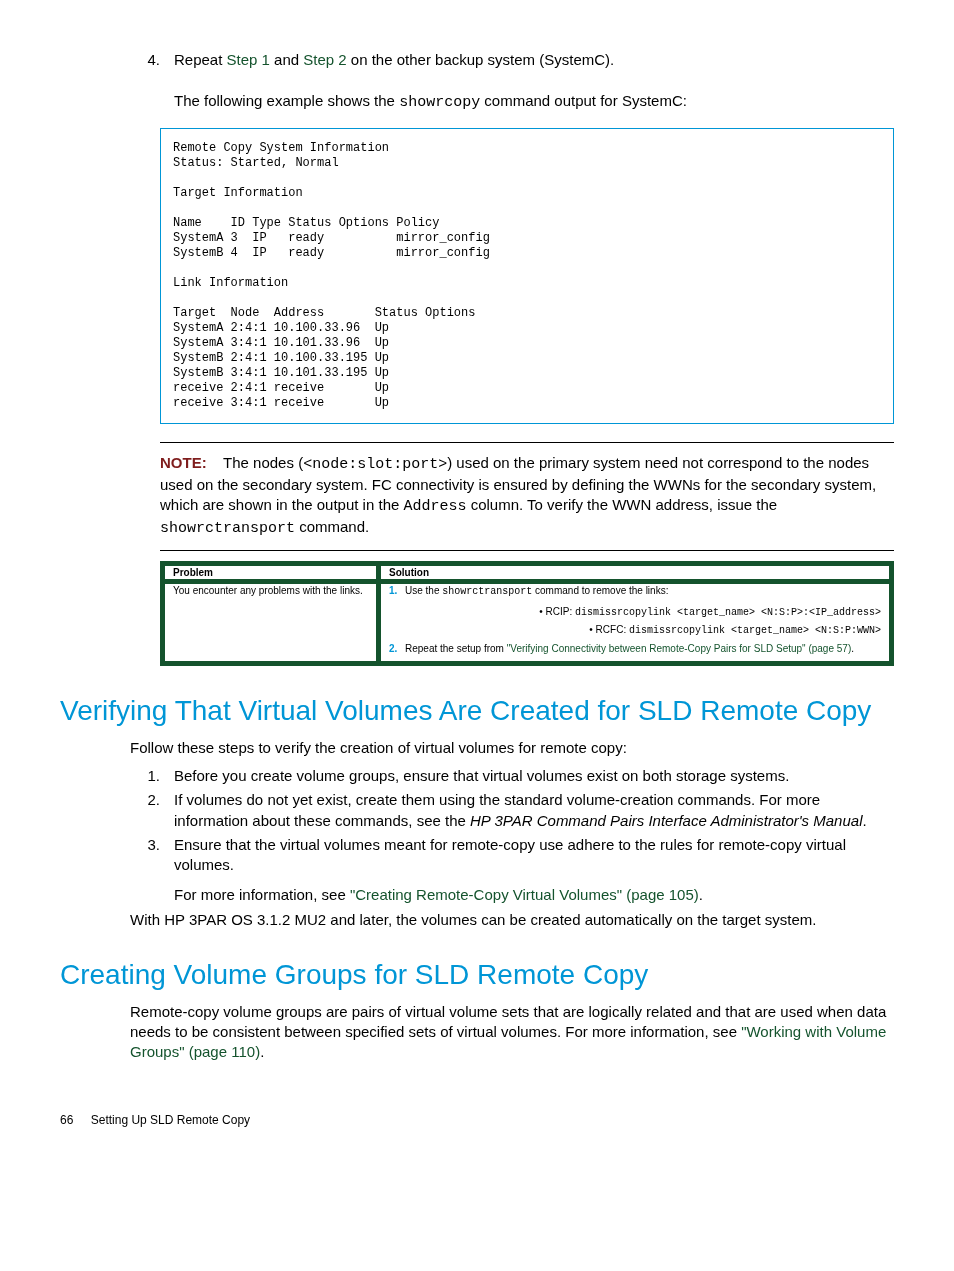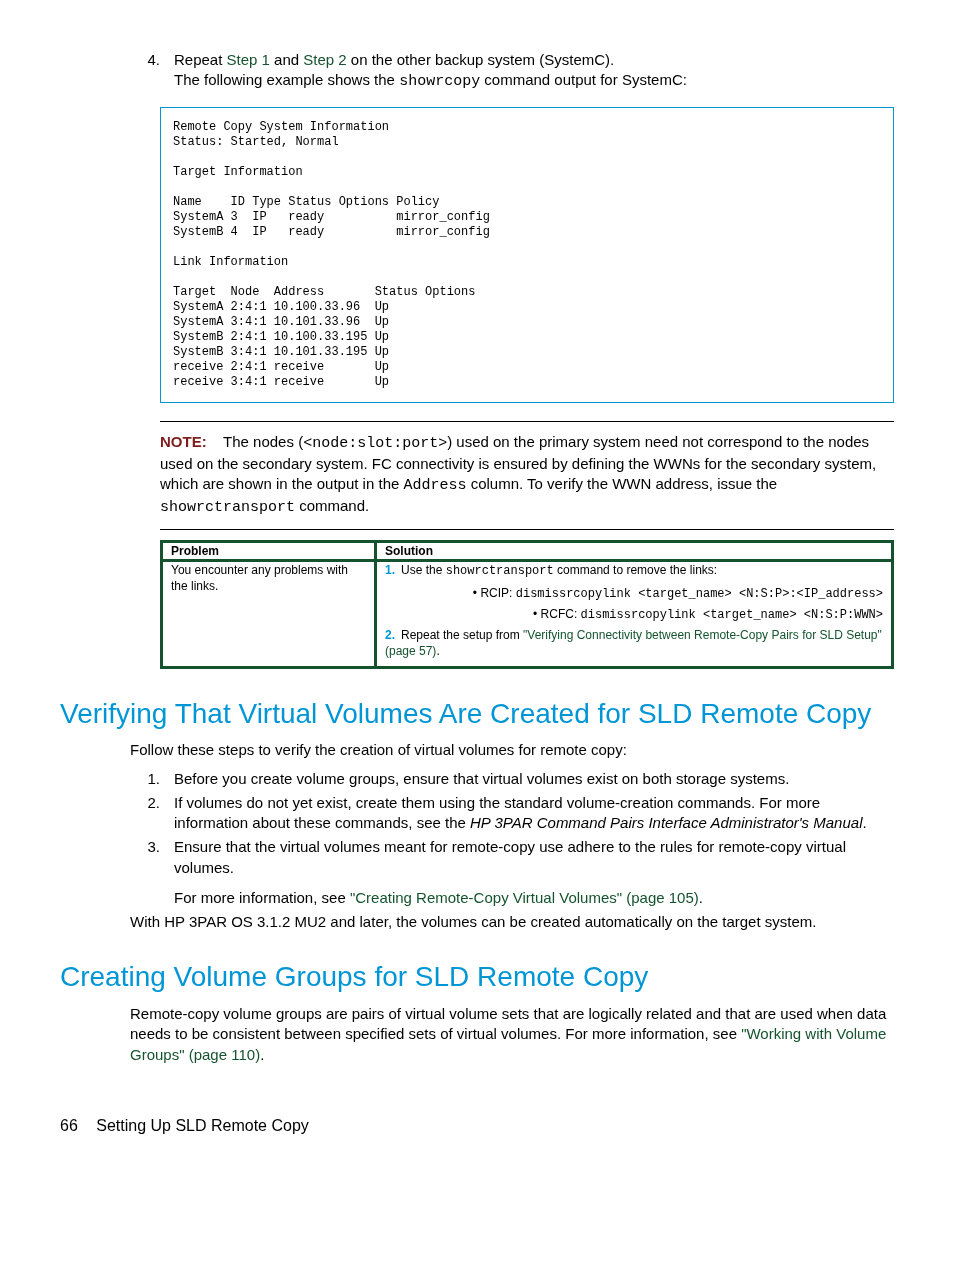--- a/index.html
+++ b/index.html
@@ -33,52 +33,52 @@
     border-top: 1px solid #000;
     margin: 10px 0;
   }
   .note-label { color: #7f1d1d; font-weight: bold; }
   table.ps {
     border-collapse: collapse;
     width: 100%;
     margin-top: 8px;
   }
   table.ps th, table.ps td {
-    border: 3px solid #14532d;
+    border: 5px solid #14532d;
     vertical-align: top;
     padding: 0 8px;
-    font-size: 12px;
+    font-size: 10px;
     text-align: left;
   }
   table.ps th { font-weight: bold; }
   table.ps td.prob { width: 195px; }
   .sol-num { color: #0096d6; font-weight: bold; display:inline-block; width:16px;}
   .sol-item { margin-bottom:6px; padding-left:0px;}
   .sol-sub { padding-left: 24px; margin:4px 0;text-align:right;}
   .sol-sub .bullet { display:inline-block; width:12px;}
   h2.section {
     font-family: Arial, sans-serif;
     font-weight: normal;
     color: #0096d6;
     font-size: 28px;
     margin: 26px 0 8px 0;
   }
   .body-para { margin-left: 70px; margin-top:4px; margin-bottom:8px;}
-  .footer { font-size: 16px; margin-top: 50px; }
+  .footer { font-size: 12px; margin-top: 50px; }
   .footer .pn { display:inline-block; margin-right:14px;}
 </style>
 </head>
 <body>
 
 <div class="indent-block">
   <div class="num-item">
     <div class="num">4.</div>
     <div class="body">
       <span>Repeat </span><a class="link">Step 1</a><span> and </span><a class="link">Step 2</a><span> on the other backup system (SystemC).</span>
-      <div style="margin-top:0">
+      <div style="margin-top:21px">
         <span>The following example shows the </span><span class="code-inline">showrcopy</span><span> command output for SystemC:</span>
       </div>
     </div>
   </div>
 </div>
 
 <div class="indent-block" style="margin-left:100px">
   <pre class="codebox">Remote Copy System Information
 Status: Started, Normal
 

